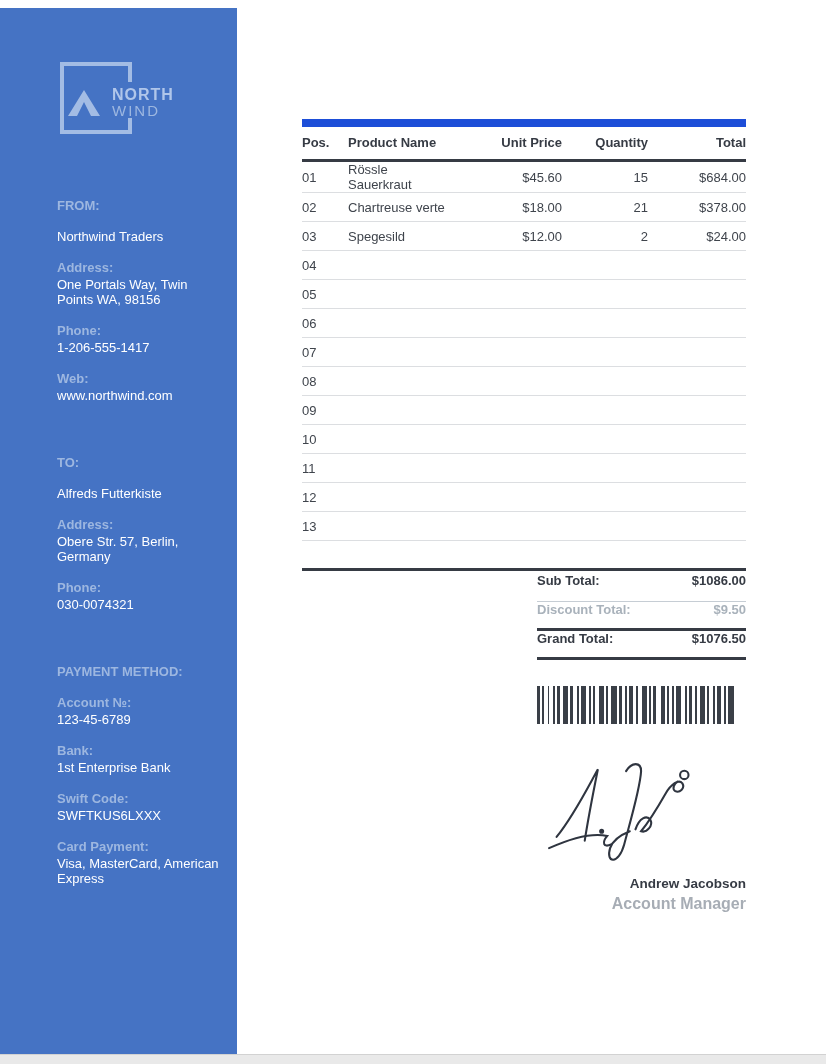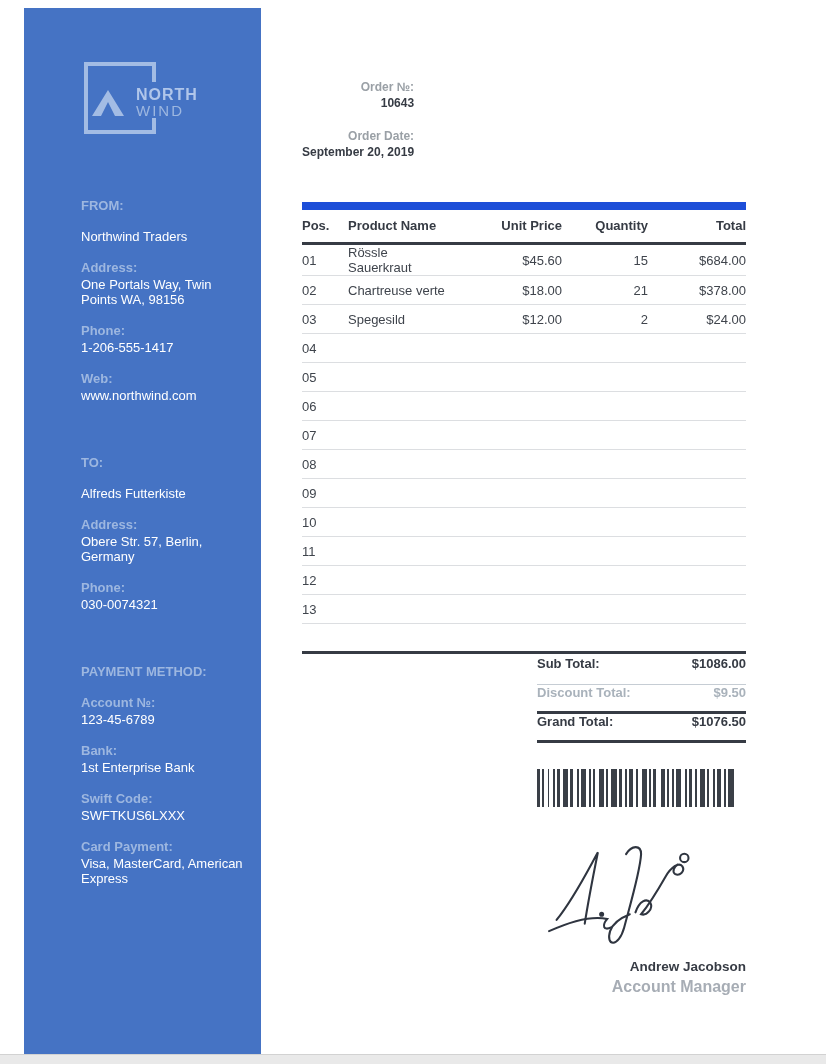--- a/index.html
+++ b/index.html
@@ -6,21 +6,21 @@
   html,body { width:826px; height:1064px; }
   body {
     position:relative;
     background:#ffffff;
     font-family:"Liberation Sans", sans-serif;
     overflow:hidden;
     color:#3a3f47;
   }
   
   .sidebar {
-    position:absolute; left:24px; top:8px; width:237px; height:1046px;
+    position:absolute; left:0; top:8px; width:237px; height:1046px;
     background:#4573c4;
   }
   .logo { position:absolute; left:52px; top:50px; }
   .sb-content { position:absolute; left:57px; right:16px; top:190px; font-size:13px; line-height:15px; }
   .sb-h   { color:#9db7e0; font-weight:bold; }
   .sb-lbl { color:#9db7e0; font-weight:bold; margin-top:16px; }
   .sb-val { color:#ffffff; margin-top:2px; }
   .sb-sec { margin-top:52px; }
   .mt16 { margin-top:16px; }
   
@@ -114,26 +114,20 @@
     <div class="sb-lbl">Swift Code:</div>
     <div class="sb-val">SWFTKUS6LXXX</div>
     <div class="sb-lbl">Card Payment:</div>
     <div class="sb-val">Visa, MasterCard, American Express</div>
   </div>
 </div>
 
 <div class="main">
 
   <div class="main-header">
-    <div class="order-info">
-      <div class="oi-lbl">Order №:</div>
-      <div class="oi-val">10643</div>
-      <div class="oi-lbl oi-gap">Order Date:</div>
-      <div class="oi-val">September 20, 2019</div>
-    </div>
   </div>
 
   <table class="items">
     <colgroup>
       <col class="c-pos">
         <col class="c-name">
         <col class="c-unit">
         <col class="c-qty">
         <col class="c-total">
     </colgroup>

